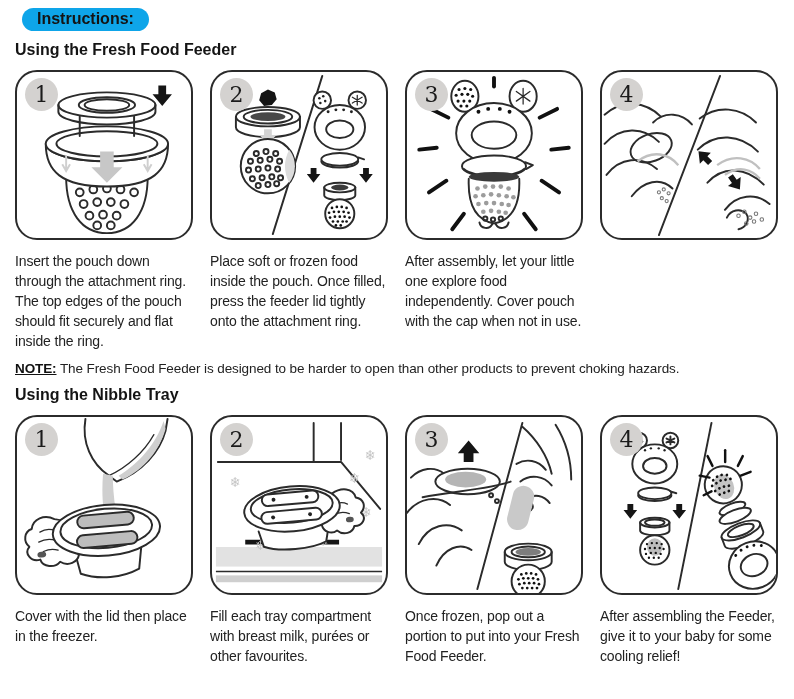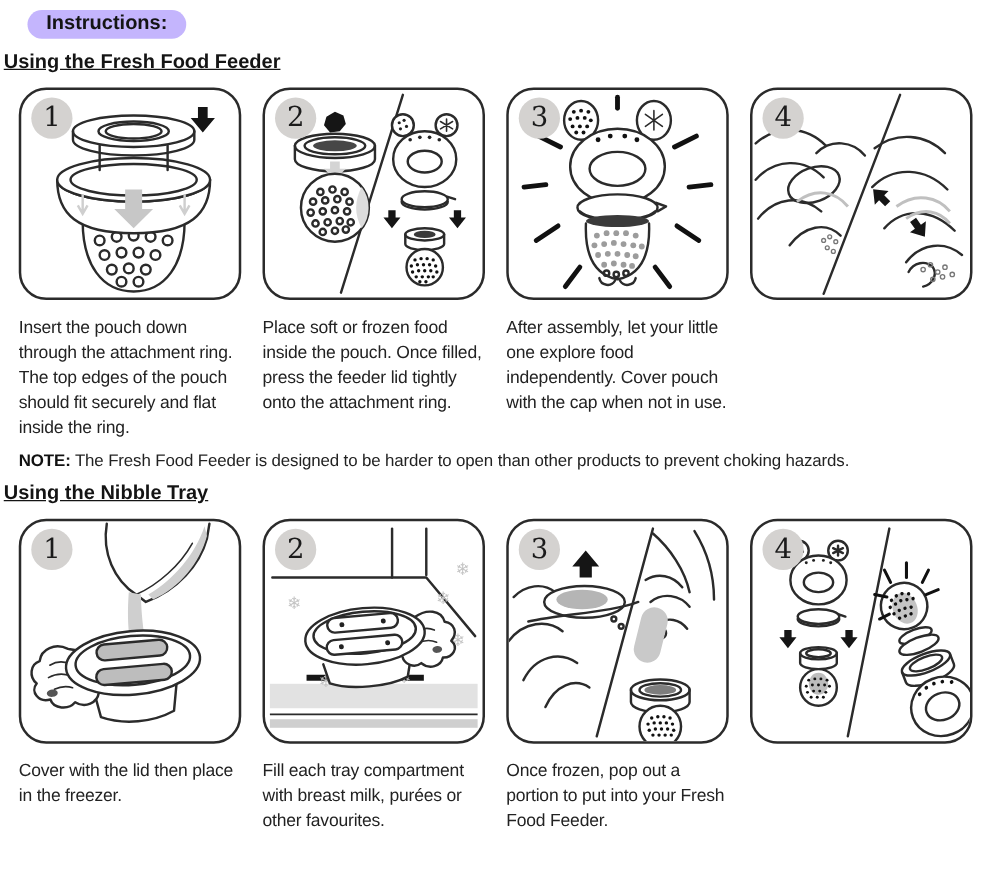--- a/index.html
+++ b/index.html
@@ -2,40 +2,40 @@
 <html><head>
 <meta charset="utf-8">
 <style>
   html,body{margin:0;padding:0;}
   body{
     width:794px;height:699px;background:#ffffff;overflow:hidden;
     font-family:"Liberation Sans",sans-serif;color:#1e1e1e;
     -webkit-font-smoothing:antialiased;
   }
   .badge{
-    display:inline-block;margin:8px 0 0 22px;background:#c4b5fd;
+    display:inline-block;margin:8px 0 0 22px;background:#0ea5e9;
     border-radius:13px;padding:2px 15px 3px;font-weight:700;font-size:16px;color:#141414;
   }
-  h2.section{margin:10px 0 11px 3px;font-size:16px;font-weight:700;color:#141414;text-decoration:underline;}
+  h2.section{margin:10px 0 11px 15px;font-size:16px;font-weight:700;color:#141414;}
   .row,.captions{display:grid;grid-template-columns:repeat(4,178px);column-gap:17px;margin-left:15px;}
   .panel{
     position:relative;height:166px;border:2.5px solid #2b2b2b;border-radius:22px;
     background:#fff;overflow:hidden;
   }
   .row2 .panel{height:176px;}
   .panel svg{position:absolute;left:0;top:0;width:100%;height:100%;}
   .num{
     position:absolute;top:6px;left:8px;width:33px;height:33px;border-radius:50%;
     background:#d4d2d0;display:flex;align-items:center;justify-content:center;
     font-family:"DejaVu Serif",serif;font-size:22px;color:#1b1b1b;z-index:2;
   }
   .captions{margin-top:11px;}
   .captions p{margin:0;font-size:14px;line-height:20px;letter-spacing:-0.15px;color:#222;}
   .note{margin:10px 0 0 15px;font-size:13.5px;letter-spacing:-0.1px;color:#222;}
-  .note b{font-weight:700;color:#111;}
+  .note b{font-weight:700;color:#111;text-decoration:underline;}
   .ln{stroke:#2b2b2b;stroke-width:2;fill:none;stroke-linecap:round;stroke-linejoin:round;}
   .lnw{stroke:#2b2b2b;stroke-width:2;fill:#ffffff;stroke-linecap:round;stroke-linejoin:round;}
   .thin{stroke-width:1.3;}
   .blk{fill:#151515;stroke:none;}
   .gry{fill:#c7c7c7;stroke:none;}
 </style>
 </head>
 <body>
 
 
@@ -506,16 +506,17 @@
           <path d="M104 78 L112 74"></path>
       </g>
     </svg>
   </div>
 </div>
 
 <div class="captions">
   <p>Cover with the lid then place in the freezer.</p>
   <p>Fill each tray compartment with breast milk, purées or other favourites.</p>
   <p>Once frozen, pop out a portion to put into your Fresh Food Feeder.</p>
+  <p>After assembling the Feeder, give it to your baby for some cooling relief!</p>
 </div>
 
 
 
 
 </body></html>

